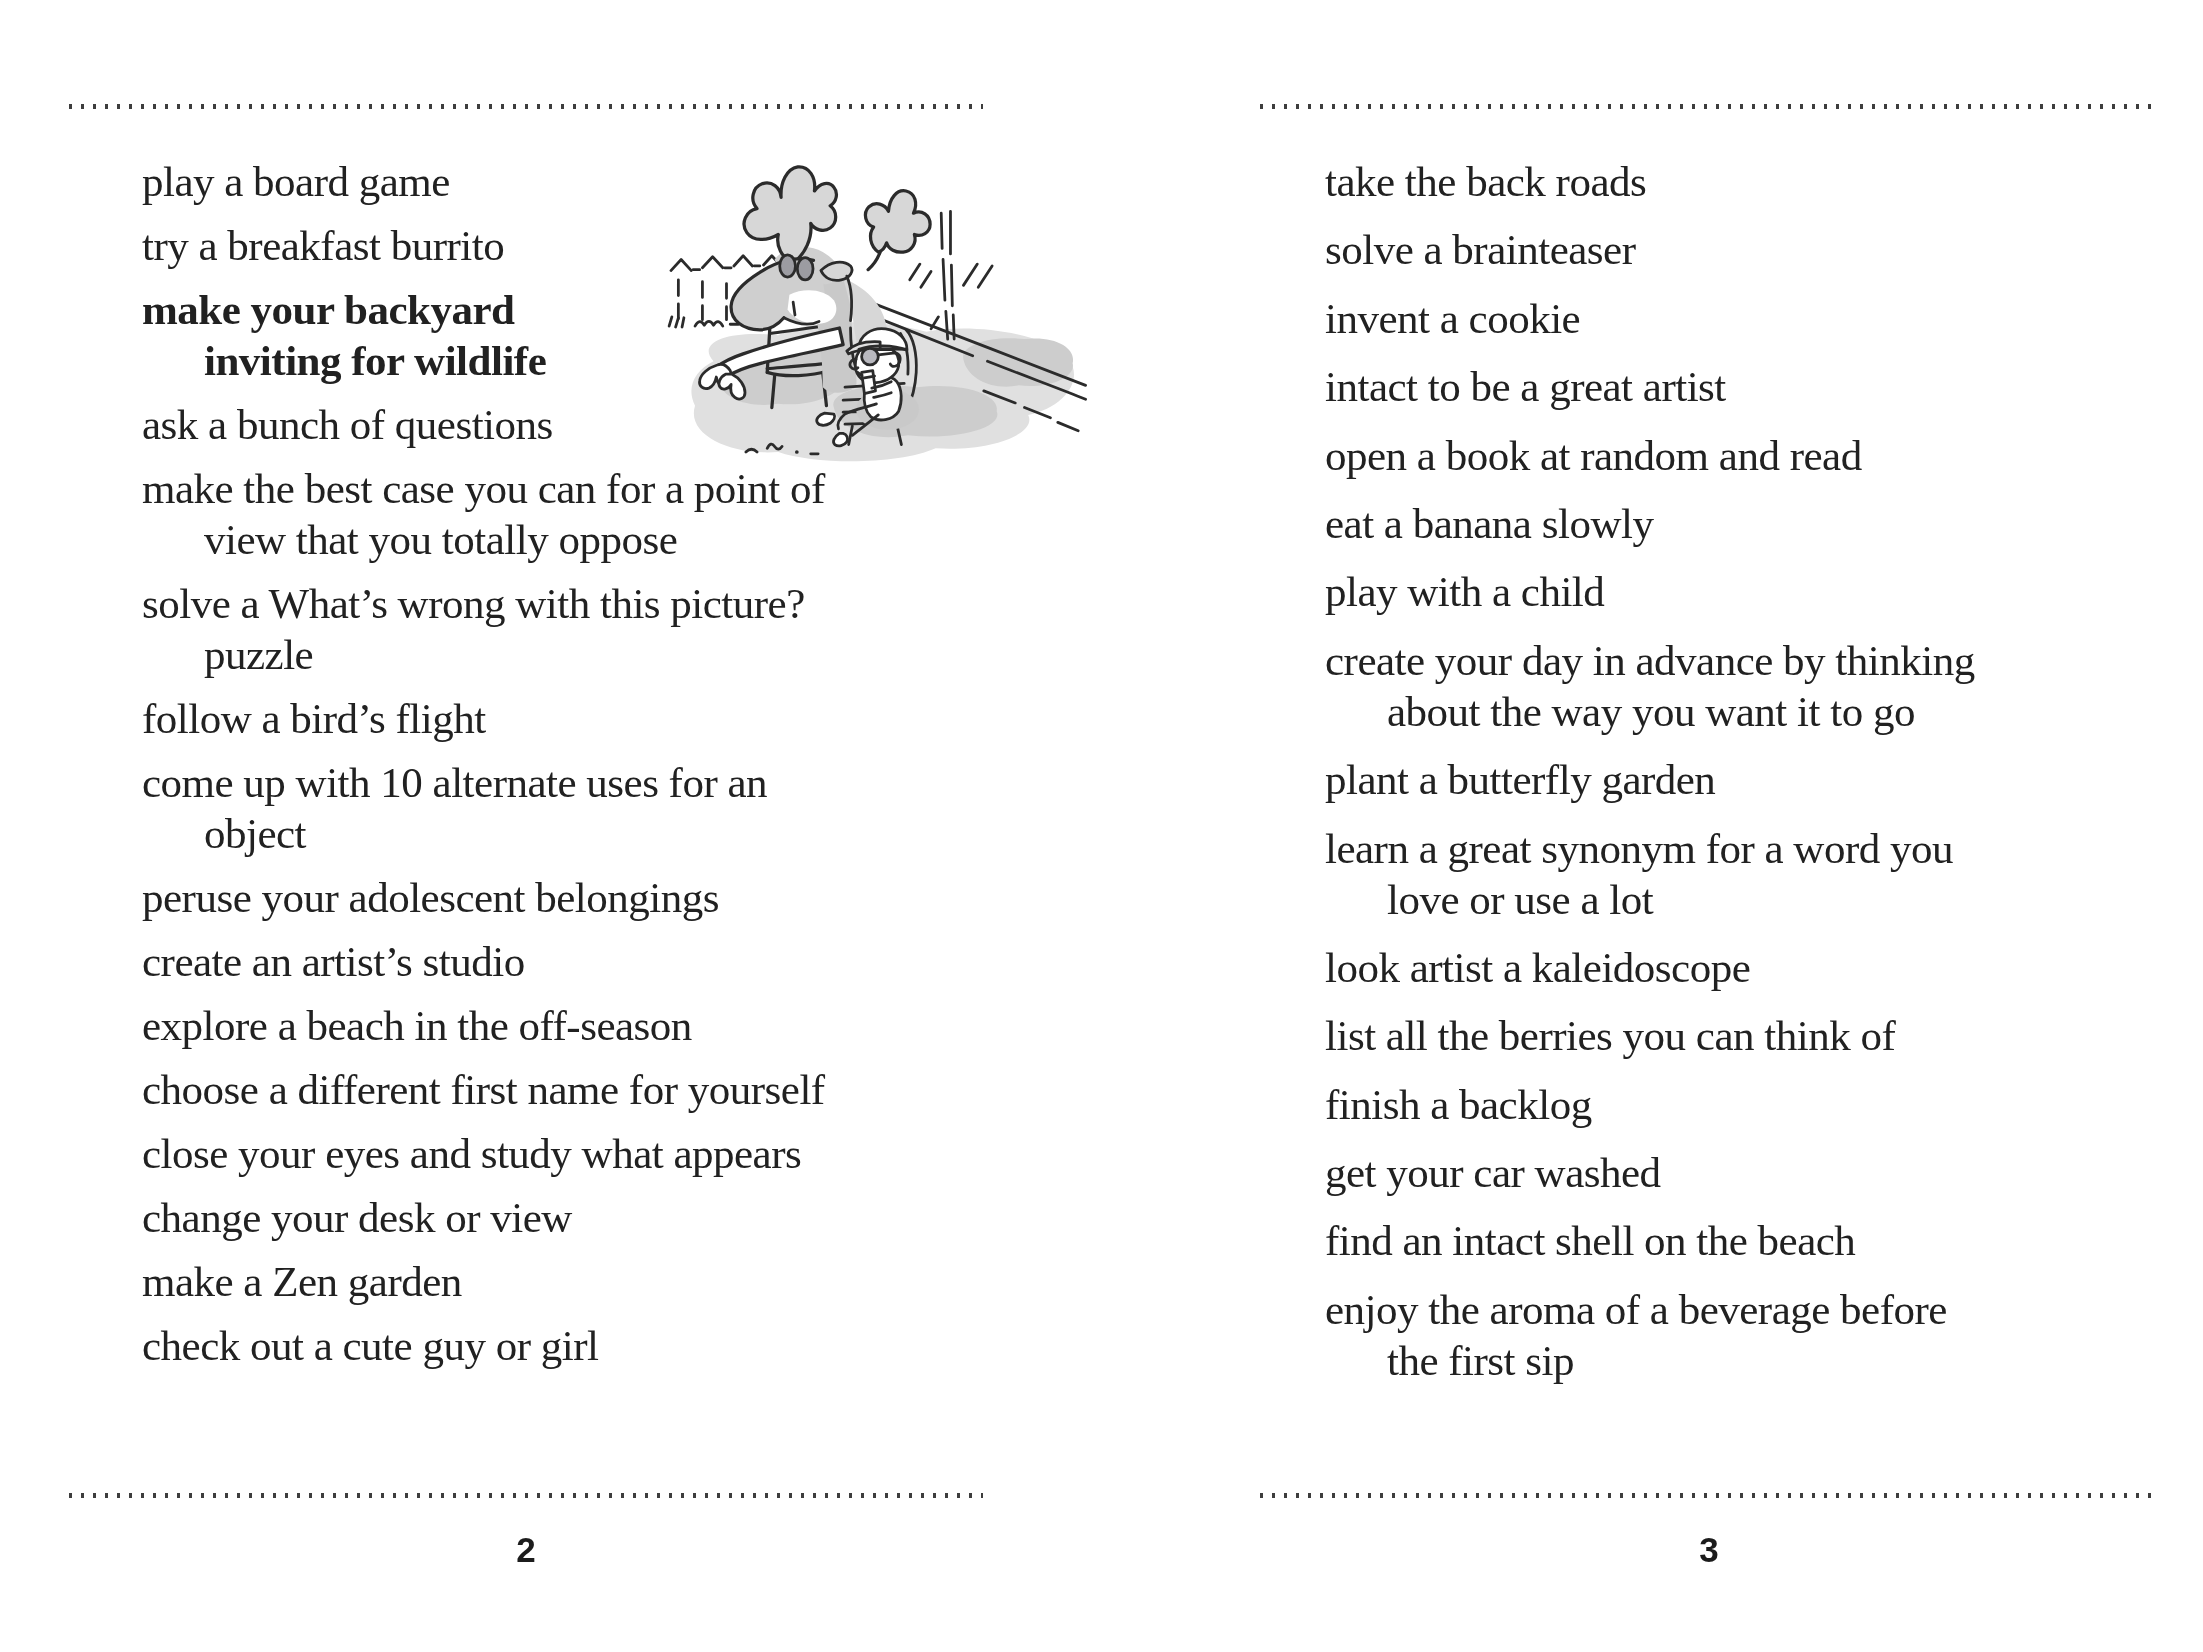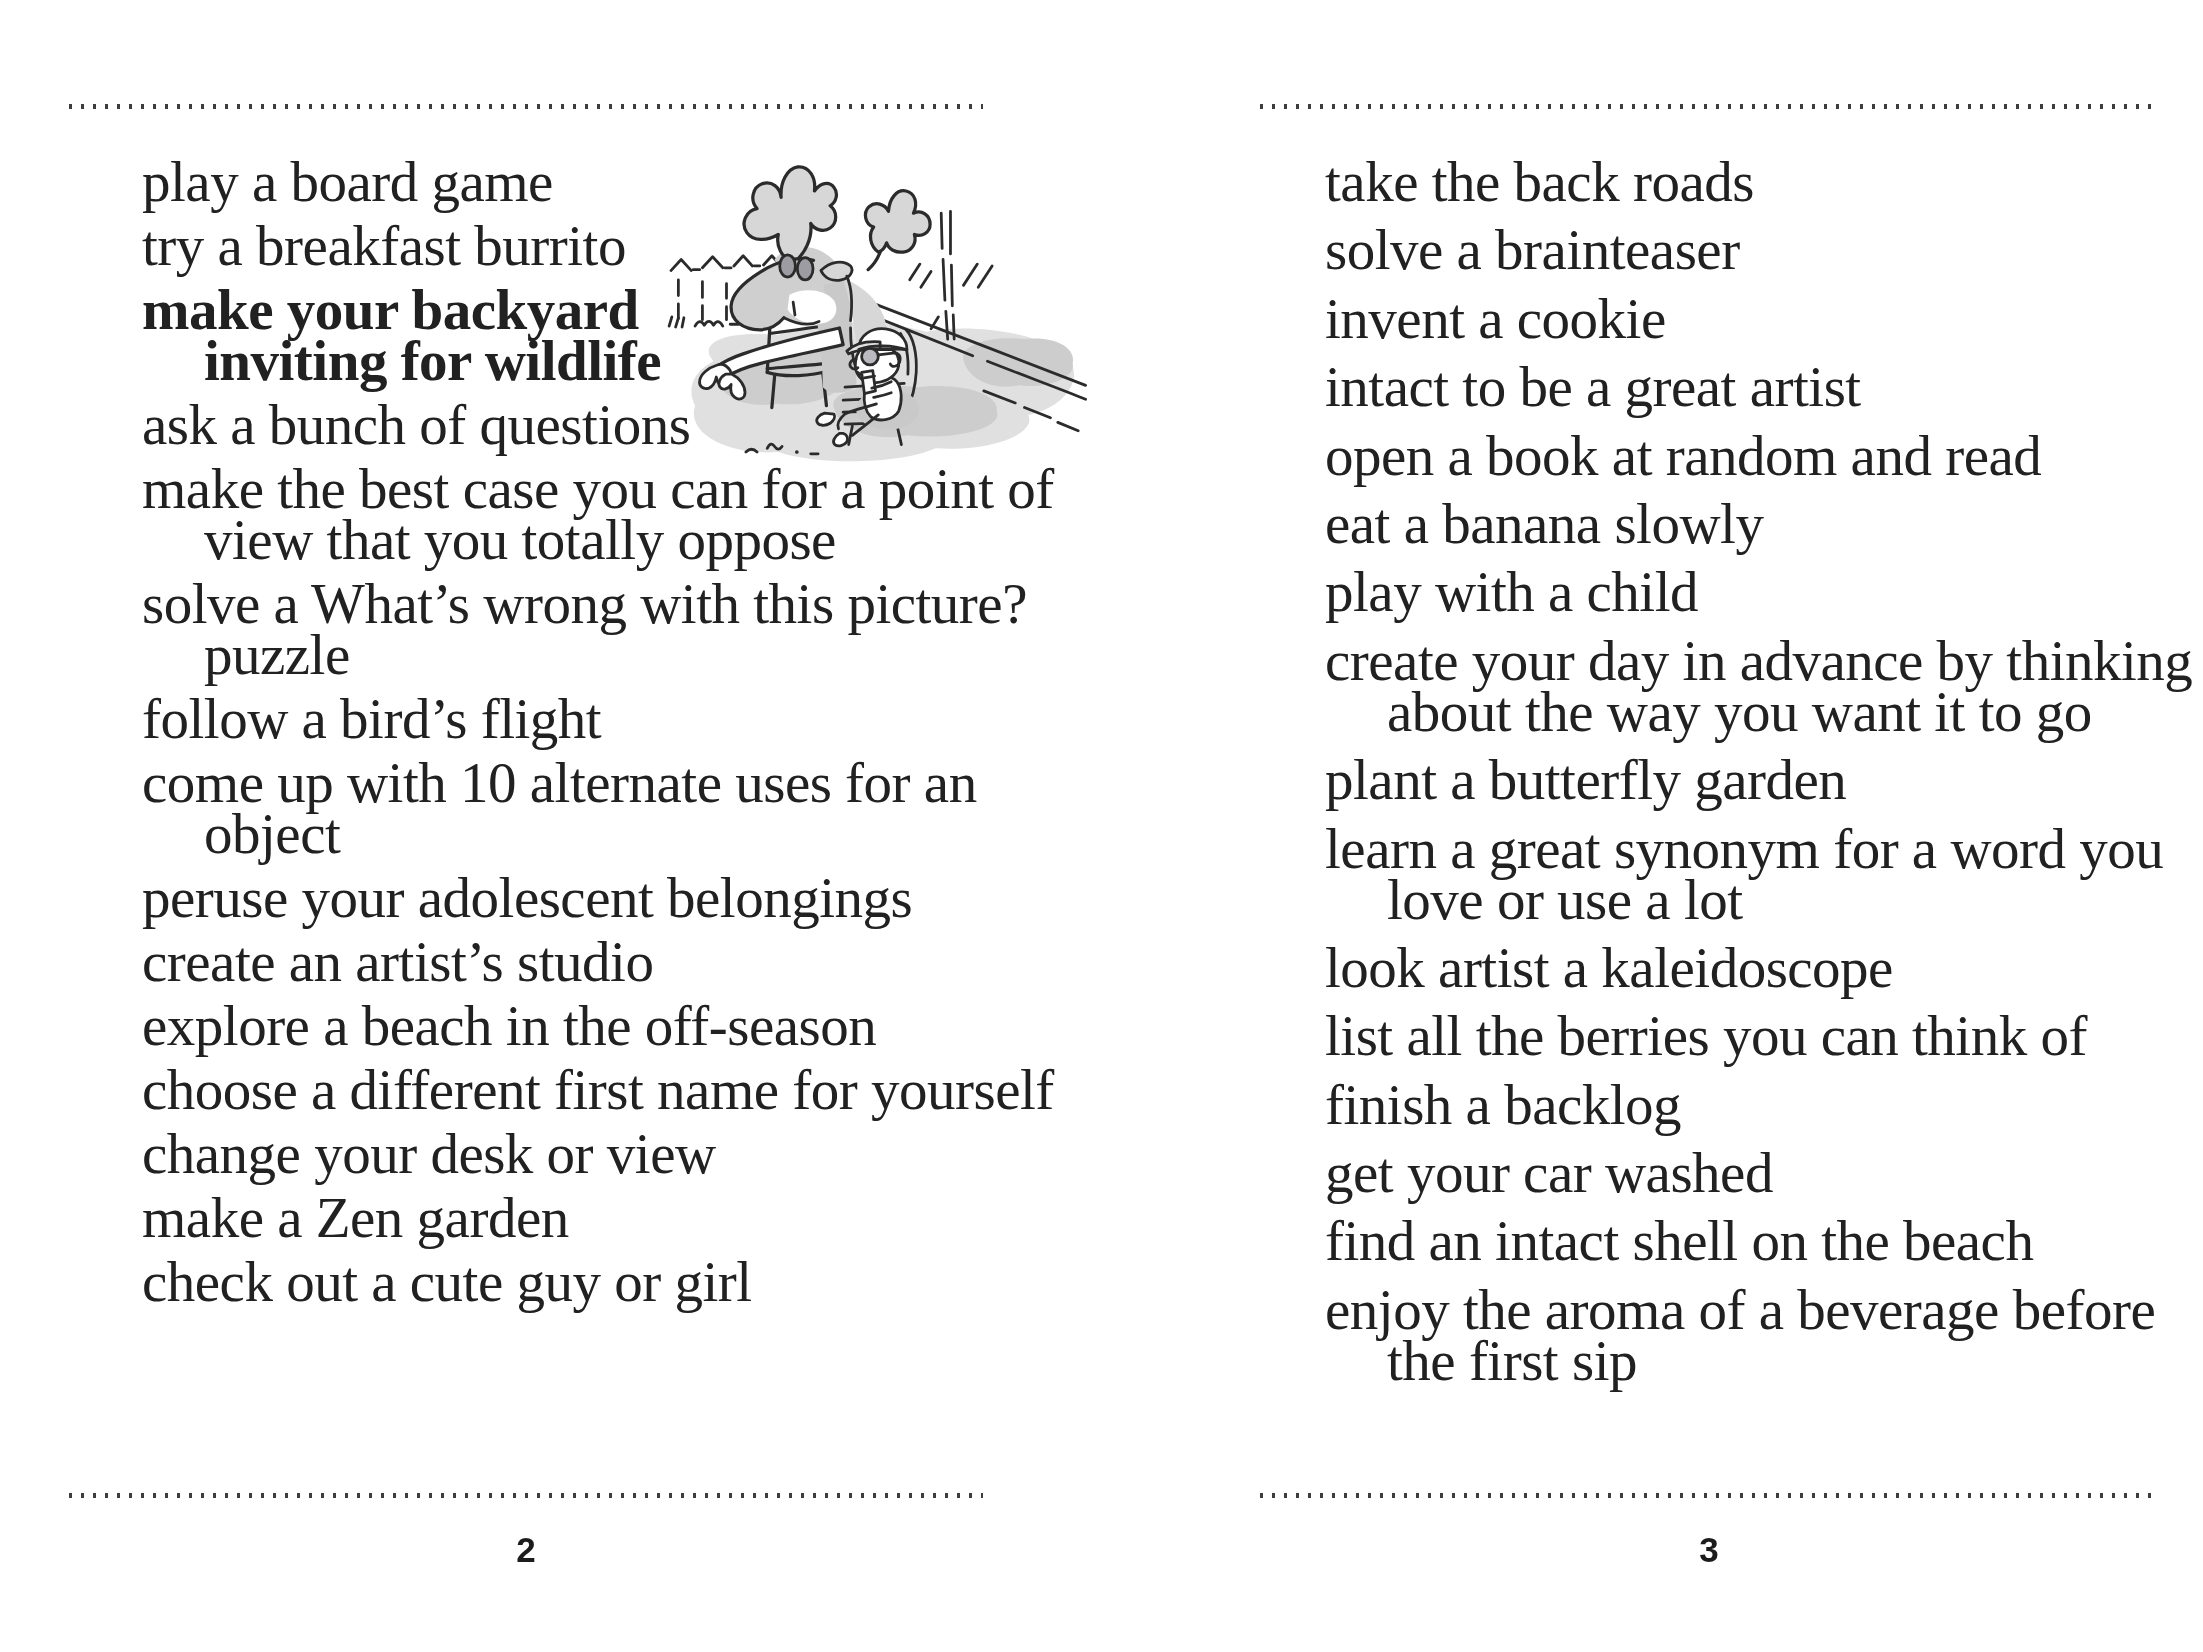--- a/index.html
+++ b/index.html
@@ -21,21 +21,21 @@
 
   .list {
     position:absolute; top:156px;
     color:#212121;
     font-family:"Liberation Serif","DejaVu Serif",serif;
   }
   .page-left  .list { left:142px; }
   .page-right .list { left:1325px; }
 
   .line {
-    font-size:57px; line-height:51px; letter-spacing:-0.5px;
+    font-size:43px; line-height:51px; letter-spacing:-0.5px;
     white-space:nowrap;
   }
   .line.wrap { padding-left:62px; }
 
   .item { margin-bottom:13px; }
   .page-right .item { margin-bottom:17.4px;font-family:Liberation Serif, serif; }
   .item.bold { font-weight:700; }
 
   .page-number {
     position:absolute; top:1532px; text-align:center;
@@ -89,20 +89,23 @@
           <div class="line">peruse your adolescent belongings</div>
         </div>
         <div class="item">
           <div class="line">create an artist’s studio</div>
         </div>
         <div class="item">
           <div class="line">explore a beach in the off-season</div>
         </div>
         <div class="item">
           <div class="line">choose a different first name for yourself</div>
+        </div>
+        <div class="item">
+          <div class="line">close your eyes and study what appears</div>
         </div>
         <div class="item">
           <div class="line">change your desk or view</div>
         </div>
         <div class="item">
           <div class="line">make a Zen garden</div>
         </div>
         <div class="item">
           <div class="line">check out a cute guy or girl</div>
         </div>

